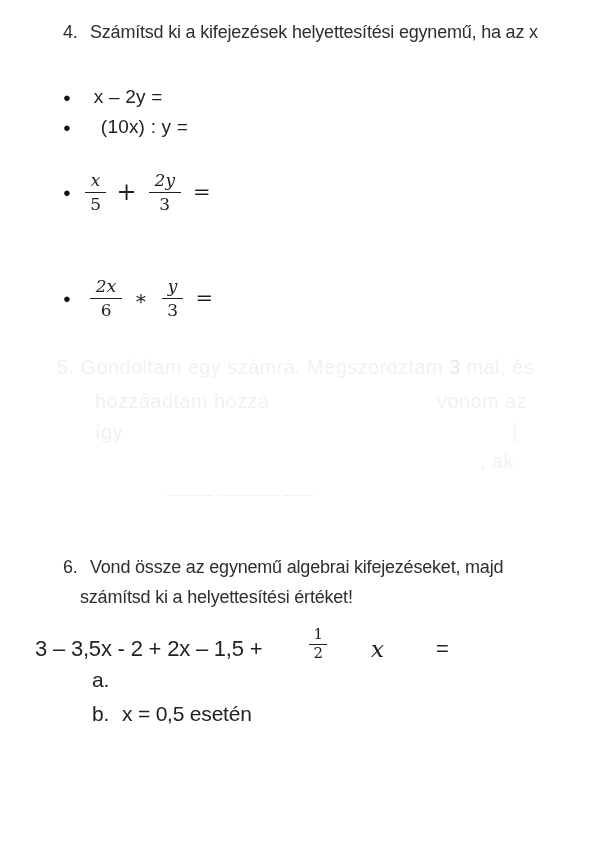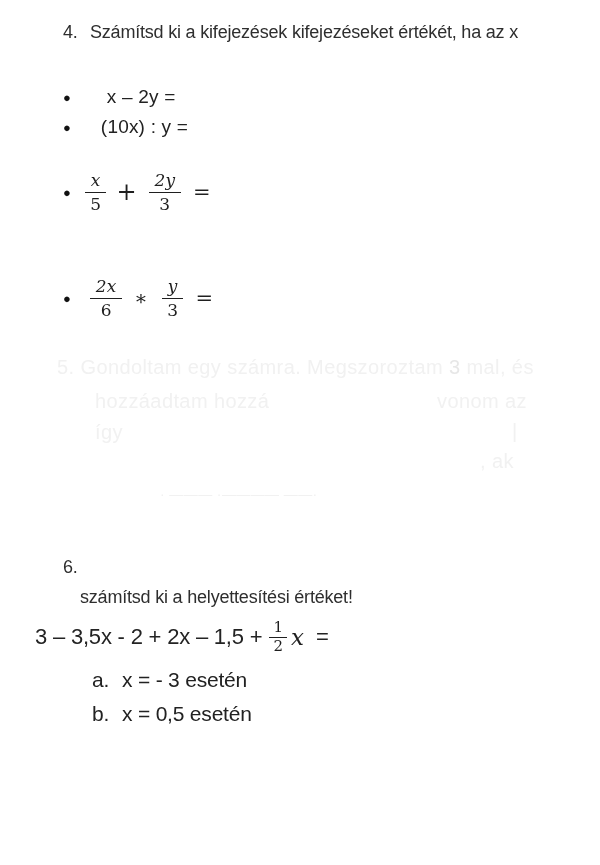--- a/index.html
+++ b/index.html
@@ -18,45 +18,45 @@
         font-family:"DejaVu Serif",serif;font-size:17px;line-height:1.2;color:#1f1f1f;}
   .frac .n{padding:0 6px 1px;border-bottom:1.5px solid #1f1f1f;}
   .frac .d{padding-top:1px;}
   .mi{font-style:italic;}
   .op{font-family:"DejaVu Serif",serif;color:#1f1f1f;}
   .op-plus{font-size:24px;margin:0 12px 0 10px;}
   .op-star{font-size:20px;margin:0 14px 0 12px;}
   .op-eq{font-size:21px;margin-left:12px;}
   .ghost{color:#f1f1f1;font-size:20px;letter-spacing:0.4px;white-space:nowrap;}
   .ghost-dark{color:#e7e7e7;}
-  .exprrow{display:flex;align-items:center;}
+  .exprrow{display:flex;align-items:flex-end;gap:40px;}
   .expr{font-size:22px;color:#232323;letter-spacing:-0.2px;}
   .efrac{display:inline-flex;flex-direction:column;align-items:center;
          font-family:"DejaVu Serif",serif;font-size:15px;line-height:1.15;
          color:#1f1f1f;margin-left:7px;}
   .efrac .n{padding:0 4px 1px;border-bottom:1.4px solid #1f1f1f;}
   .evar{font-family:"DejaVu Serif",serif;font-style:italic;font-size:23px;
         color:#1f1f1f;margin-left:4px;}
   .eeq{font-size:22px;color:#232323;margin-left:12px;}
   .caserow{display:flex;font-size:21px;color:#222;letter-spacing:-0.2px;}
   .caselabel{width:30px;flex:0 0 30px;}
 </style>
 </head>
 <body>
 
 <div class="page">
 
   <div class="abs trow" style="left:63px;top:22px;width:520px">
     <span class="t tasknum">4.</span>
-    <span class="t">Számítsd ki a kifejezések kifejezéseket értékét,  ha  az x</span>
+    <span class="t">Számítsd ki a kifejezések helyettesítési egynemű,  ha  az x</span>
   </div>
 
   <div class="abs trow" style="left:63px;top:86px;align-items:center">
     <span class="dot">●</span>
-    <span class="btxt" style="margin-left:36px">x – 2y =</span>
+    <span class="btxt" style="margin-left:23px">x – 2y =</span>
   </div>
   <div class="abs trow" style="left:63px;top:116px;align-items:center">
     <span class="dot">●</span>
     <span class="btxt" style="margin-left:30px">(10x) :  y =</span>
   </div>
 
   <div class="abs fracrow" style="left:63px;top:168px;height:48px">
     <span class="dot">●</span>
     <span class="frac" style="margin-left:14px">
       <span class="n mi">x</span>
@@ -87,35 +87,35 @@
   <div class="abs ghost" style="left:57px;top:356px"><span>5.  Gondoltam egy számra. Megszoroztam </span><span class="ghost-dark">3</span><span> mal, és</span></div>
   <div class="abs ghost" style="left:95px;top:390px">hozzáadtam hozzá</div>
   <div class="abs ghost" style="left:437px;top:390px">vonom az</div>
   <div class="abs ghost" style="left:95px;top:421px">így</div>
   <div class="abs ghost" style="left:512px;top:420px">|</div>
   <div class="abs ghost" style="left:480px;top:450px">, ak</div>
   <div class="abs ghost" style="left:160px;top:486px;font-size:14px">· ——— ·———— ——·</div>
 
   <div class="abs trow" style="left:63px;top:557px;width:520px">
     <span class="t tasknum">6.</span>
+    <span class="t">Vond össze az egynemű algebrai kifejezéseket, majd</span>
   </div>
   <div class="abs t" style="left:80px;top:587px">számítsd ki a helyettesítési értéket!</div>
 
   <div class="abs exprrow" style="left:35px;top:612px;height:50px">
     <span class="expr">3 – 3,5x - 2 + 2x – 1,5 +</span>
     <span class="efrac">
       <span class="n">1</span>
       <span class="d">2</span>
     </span>
     <span class="evar">x</span>
     <span class="eeq">=</span>
   </div>
 
   <div class="abs caserow" style="left:92px;top:668px">
     <span class="caselabel">a.</span>
-    <span>x = - 3 esetén</span>
   </div>
   <div class="abs caserow" style="left:92px;top:702px">
     <span class="caselabel">b.</span>
     <span>x =  0,5 esetén</span>
   </div>
 
 </div>
 
 </body></html>

